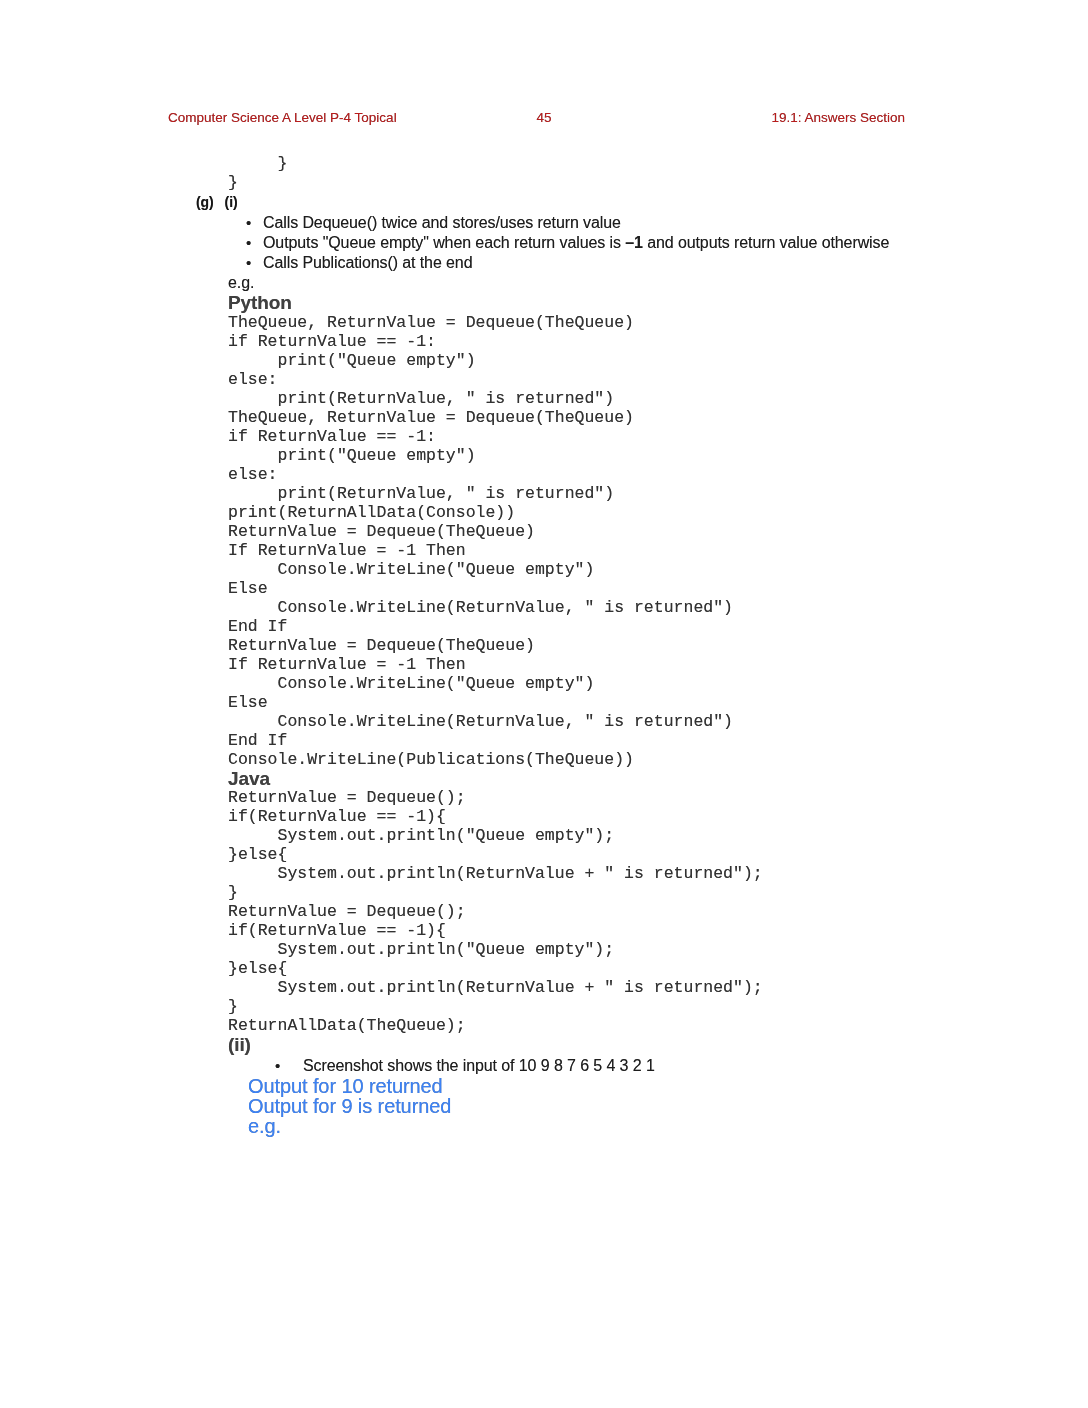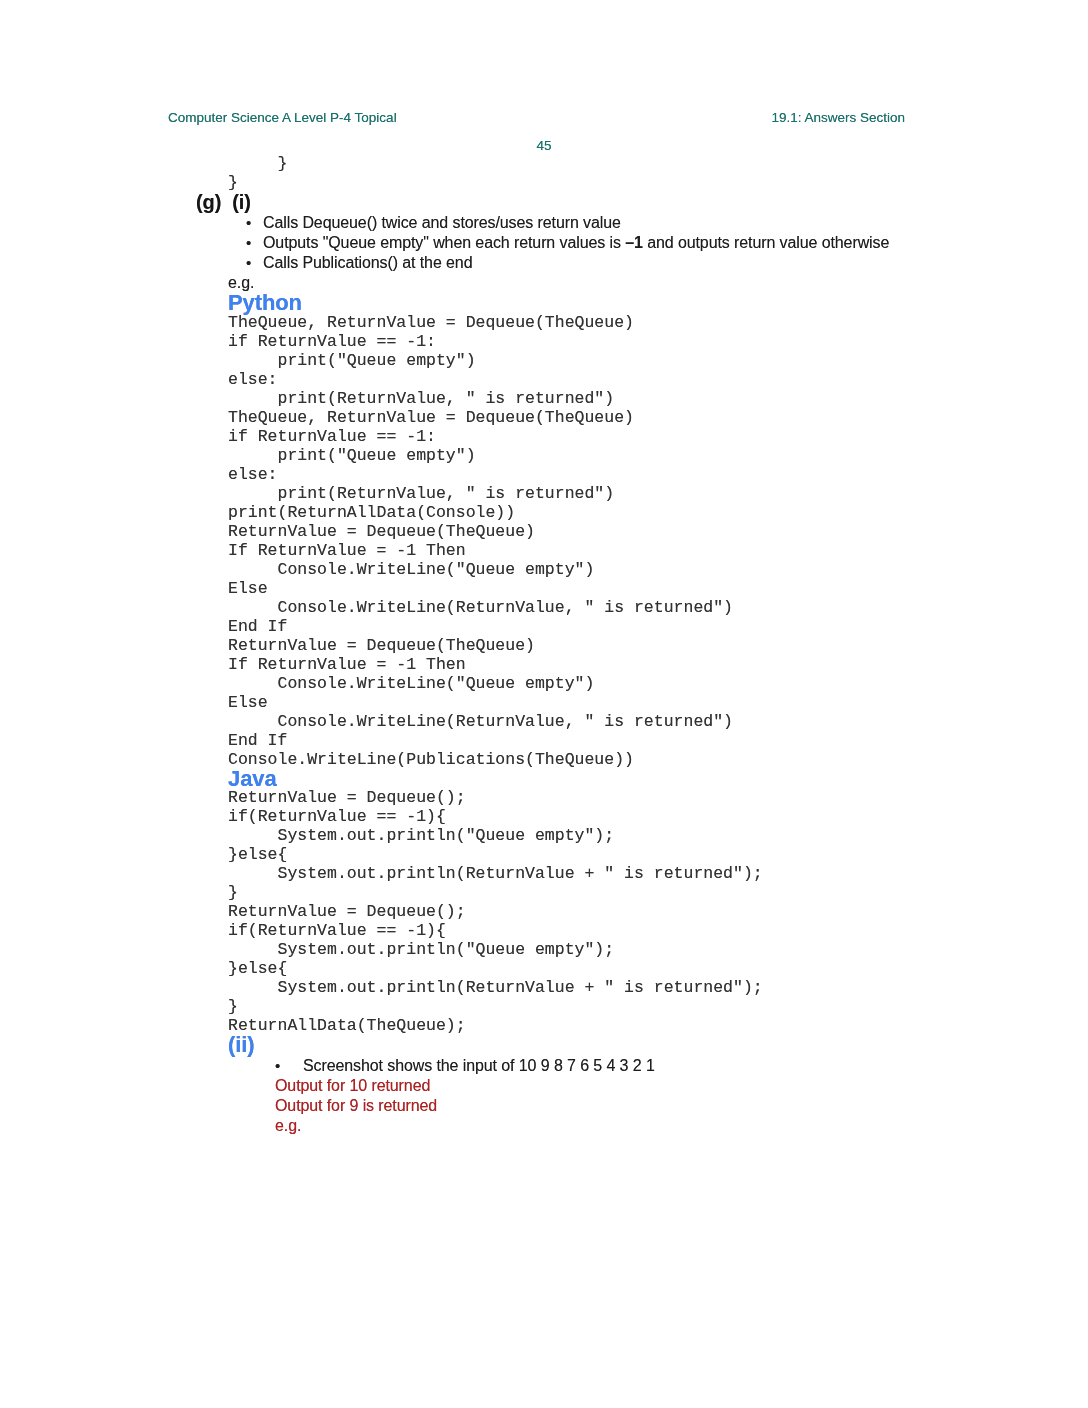--- a/index.html
+++ b/index.html
@@ -10,66 +10,66 @@
     color: #1f1f1f;
     position: relative;
     overflow: hidden;
   }
   .page {
     position: absolute; inset: 0;
     background: #ffffff;
   }
   .page-header {
     position: absolute; top: 110px; left: 168px; width: 752px; height: 36px;
-    font-size: 13.5px; color: #0f766e;
+    font-size: 13.5px; color: #b91c1c;
     text-shadow: 0 0 0.5px rgba(30,30,30,0.55);
   }
   .hdr-left  { position: absolute; left: 0; top: 0; white-space: nowrap; }
   .hdr-right { position: absolute; right: 15px; top: 0; white-space: nowrap; }
-  .hdr-center { position: absolute; left: 0; top: 0; width: 100%; text-align: center; margin-top: 28px; }
+  .hdr-center { position: absolute; left: 0; top: 0; width: 100%; text-align: center; }
   .hdr-center .pageno    { display: block; line-height: 15px; }
   .hdr-center .publisher { display: block; line-height: 16px; }
 
   .content {
     position: absolute; left: 228px; top: 154px; width: 800px;
     text-shadow: 0 0 0.5px rgba(30,30,30,0.55);
     letter-spacing: -0.1px;
   }
   .codeblock { }
   .code-line {
     font-family: "Liberation Mono", "DejaVu Sans Mono", monospace;
     font-size: 16.5px; line-height: 19px;
     white-space: pre;
     color: #323232;
     letter-spacing: 0;
   }
   .g-row {
     margin-left: -32px;
-    font-weight: bold; font-size: 20px; line-height: 21px;
+    font-weight: bold; font-size: 14px; line-height: 21px;
     color: #161616;
   }
   .g-row .sub-label { margin-left: 11px; }
 
   .bullets { }
   .bullet-row {
     position: relative;
     padding-left: 35px;
     font-size: 16px; line-height: 20px;
     color: #1d1d1d;
   }
   .bullet-glyph {
     position: absolute; left: 18px; top: 0;
     font-size: 15px;
   }
   .plain-line { font-size: 16px; line-height: 20px; color: #1d1d1d; }
-  .lang-label { font-weight: bold; font-size: 22px; line-height: 19.5px; color: #3b82f6; }
+  .lang-label { font-weight: bold; font-size: 19px; line-height: 19.5px; color: #404040; }
 
   .ii-bullet { padding-left: 75px; line-height: 21px; }
   .ii-bullet .bullet-glyph { left: 47px; }
-  .ii-line { margin-left: 47px; font-size: 16px; line-height: 20px; color: #b91c1c; }
+  .ii-line { margin-left: 20px; font-size: 20px; line-height: 20px; color: #3b82f6; }
   .bold { font-weight: bold; }
 </style>
 </head>
 <body>
 
 <div class="page">
 
   <header class="page-header">
     <span class="hdr-left">Computer Science A Level P-4 Topical</span>
     <span class="hdr-center">

